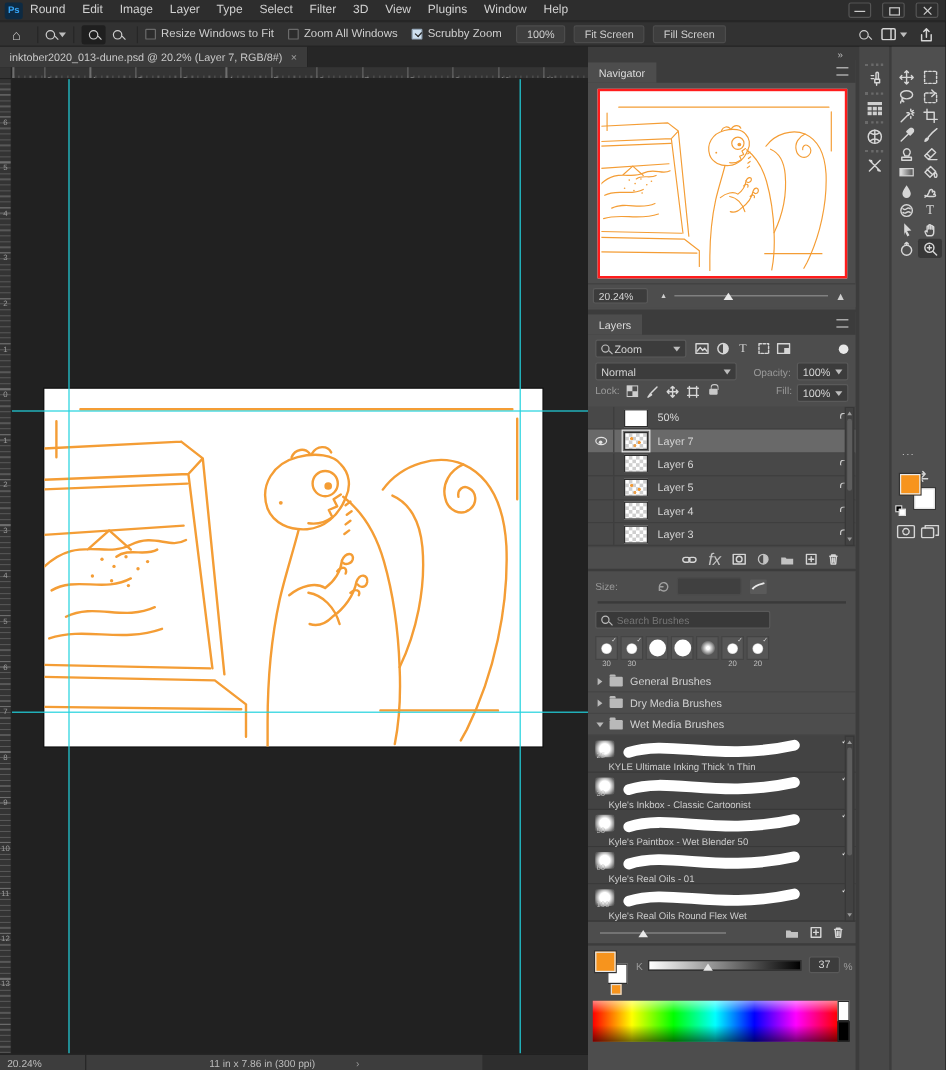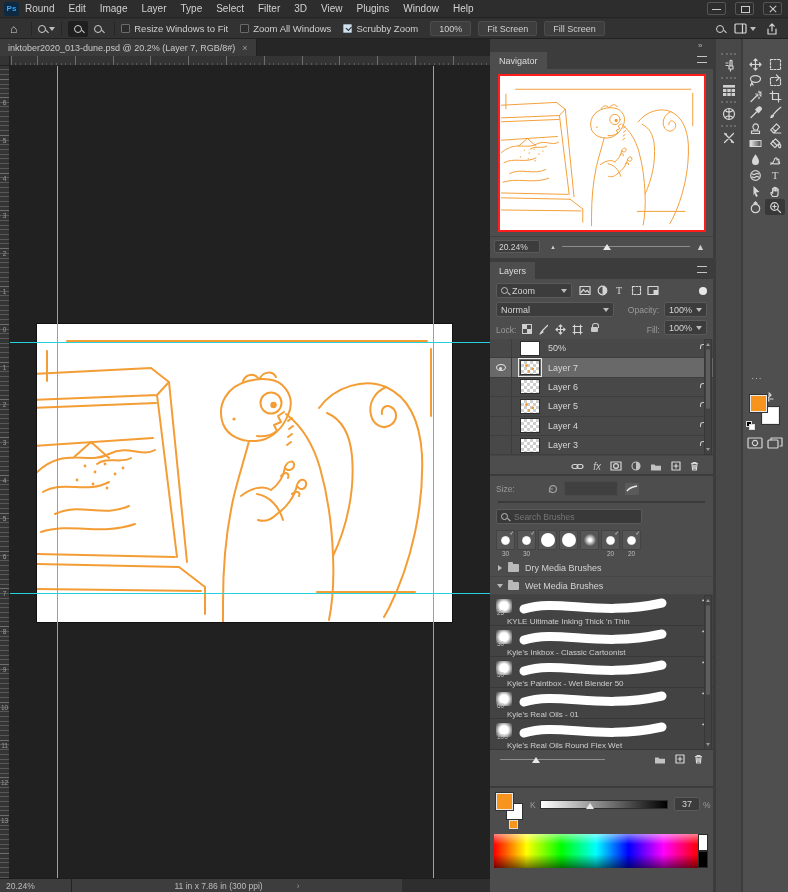--- a/index.html
+++ b/index.html
@@ -108,21 +108,21 @@
   .llock{display:none;margin-left:auto;margin-right:14px}
   .llock.show{display:block}
   .padlock{width:7px;height:5px;background:#c9c9c9;position:relative;border-radius:1px}
   .padlock::before{content:"";position:absolute;left:1px;top:-4px;width:5px;height:4px;border:1.3px solid #c9c9c9;border-bottom:none;border-radius:3px 3px 0 0}
   .scroll{position:absolute;right:1px;width:8px;background:#424242;border:1px solid #383838}
   .scroll::before,.scroll::after{content:"";position:absolute;left:50%;transform:translateX(-50%);border-left:2.5px solid transparent;border-right:2.5px solid transparent}
   .scroll::before{top:3px;border-bottom:3.5px solid #9a9a9a}
   .scroll::after{bottom:3px;border-top:3.5px solid #9a9a9a}
   .sthumb{position:absolute;left:1px;right:1px;background:#5d5d5d;border-radius:2px}
   .actbar{display:flex;align-items:center;justify-content:flex-end;gap:9px;padding-right:14px}
-  .fx{font-size:10px;font-style:italic;color:#c2c2c2}
+  .fx{font-size:14px;font-style:italic;color:#c2c2c2}
 
   
   .btile{width:19px;height:20px;background:#565656;border:1px solid #444;position:relative;display:flex;align-items:center;justify-content:center}
   .btile .tip{width:9px;height:9px;background:radial-gradient(circle,#fff 55%,rgba(255,255,255,.2) 90%);border-radius:50%}
   .btile .tip.big{width:14px;height:14px;background:#fff}
   .btile .tip.soft{width:12px;height:12px;background:radial-gradient(circle,#fff 15%,rgba(255,255,255,0) 75%)}
   .btile::after{content:"✓";position:absolute;right:0;top:-1px;font-size:5.5px;color:#ddd}
   .btile.nocheck::after{content:""}
   .btnum{font-size:6.5px;color:#bdbdbd;text-align:center;width:19px}
   .foldrow{height:18px;display:flex;align-items:center;gap:6px;font-size:9px;color:#d2d2d2;padding-left:8px;border-bottom:1px solid #454545}
@@ -392,21 +392,21 @@
       <div class="field" style="width:118px">
         <span>Normal</span>
           <span class="caret"></span>
       </div>
       <span class="dim" style="font-size:8.5px;margin-left:auto">Opacity:</span>
       <div class="field" style="width:43px">
         <span>100%</span>
           <span class="caret"></span>
       </div>
     </div>
-    <div style="display:flex;align-items:flex-end;padding:0 6px 4px;gap:4px">
+    <div style="display:flex;align-items:flex-start;padding:0 6px 4px;gap:4px">
       <span class="dim" style="font-size:8.5px">Lock:</span>
       <span class="lockico">
           <svg width="10" height="10">
             <rect x="0.5" y="0.5" width="9" height="9" fill="none" stroke="#cfcfcf"></rect>
             <path d="M.5.5h4.5v4.5H.5zM5 5h4.5v4.5H5z" fill="#cfcfcf"></path>
           </svg>
         </span>
       <span class="lockico">
           <svg width="11" height="11" class="ic">
             <path d="M9.5 1.5L4.5 6.5M4 7l-2 3 3-2z"></path>
@@ -563,20 +563,25 @@
         </div>
         <div>
           <div class="btile">
             <span class="tip"></span>
           </div>
           <div class="btnum">20</div>
         </div>
       </div>
     <div style="margin-top:2px">
 
+    <div class="foldrow">
+          <span class="fchev"></span>
+          <span class="folder"></span>
+          <span>General Brushes</span>
+        </div>
         <div class="foldrow">
           <span class="fchev"></span>
           <span class="folder"></span>
           <span>Dry Media Brushes</span>
         </div>
         <div class="foldrow">
           <span class="fchev open"></span>
           <span class="folder"></span>
           <span>Wet Media Brushes</span>
         </div>

